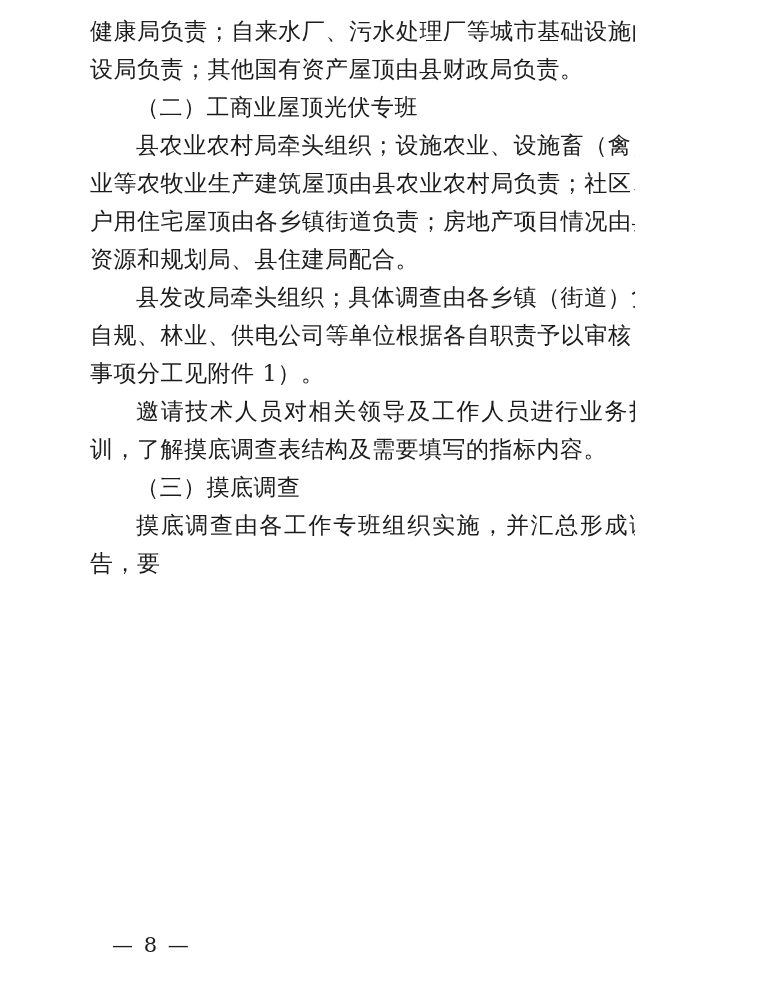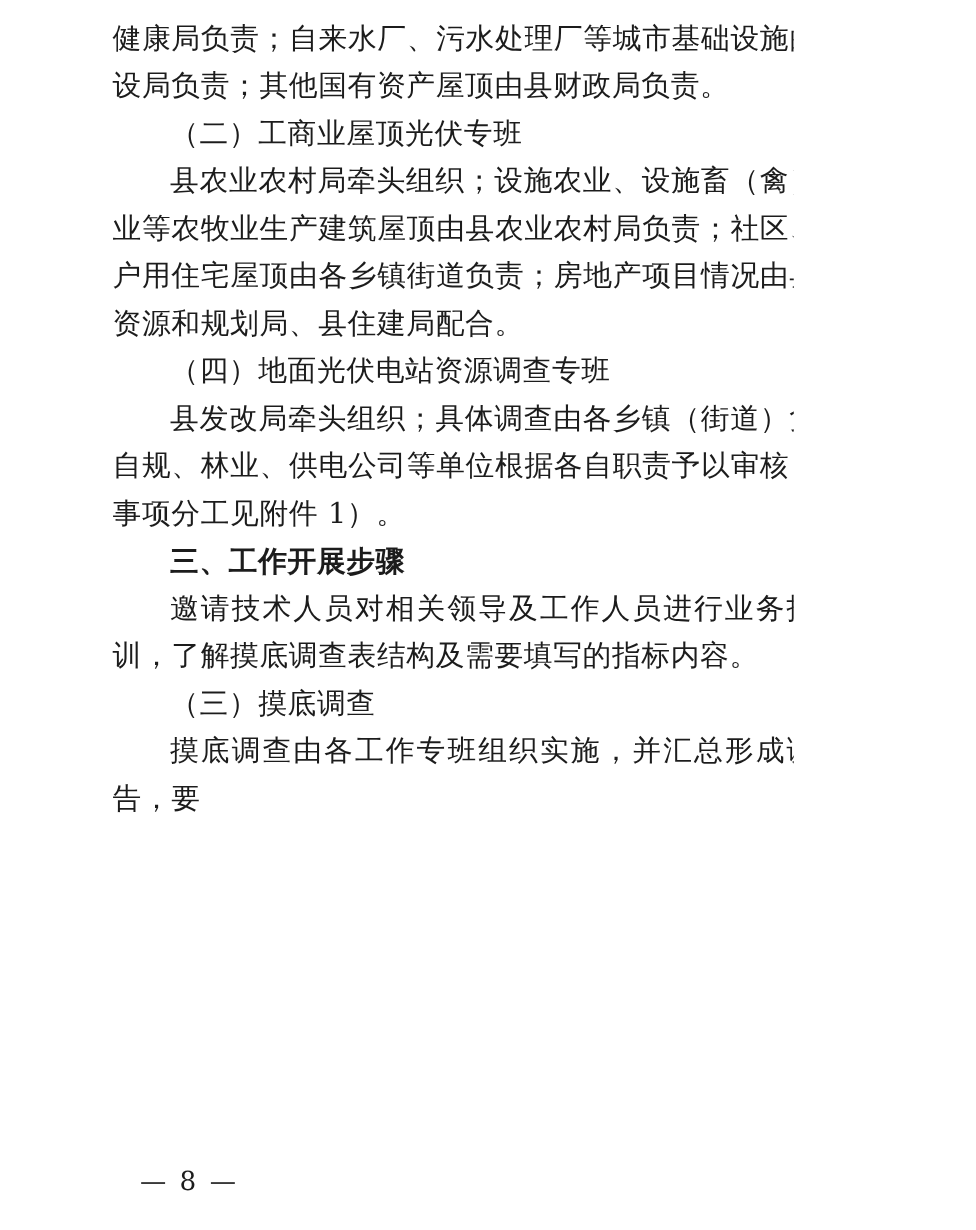--- a/index.html
+++ b/index.html
@@ -61,21 +61,19 @@
   }
 </style>
 </head>
 <body>
 
 <div class="page">
   <div class="text-area">
     <p class="p-cont">健康局负责；自来水厂、污水处理厂等城市基础设施由县建设局负责；其他国有资产屋顶由县财政局负责。</p>
     <p class="h-kai">（二）工商业屋顶光伏专班</p>
     <p class="p-body">县农业农村局牵头组织；设施农业、设施畜（禽）养殖业等农牧业生产建筑屋顶由县农业农村局负责；社区、农村户用住宅屋顶由各乡镇街道负责；房地产项目情况由县自然资源和规划局、县住建局配合。</p>
-    <p class="h-kai">（四）地面光伏电站资源调查专班</p>
     <p class="p-body">县发改局牵头组织；具体调查由各乡镇（街道）负责；自规、林业、供电公司等单位根据各自职责予以审核（具体事项分工见附件 1）。</p>
-    <p class="h-bold">三、工作开展步骤</p>
     <p class="p-body">邀请技术人员对相关领导及工作人员进行业务指导培训，了解摸底调查表结构及需要填写的指标内容。</p>
     <p class="h-kai">（三）摸底调查</p>
     <p class="p-body">摸底调查由各工作专班组织实施，并汇总形成调查报告，要</p>
   </div>
   <div class="page-footer">— 8 —</div>
 </div>
 
 </body></html>

